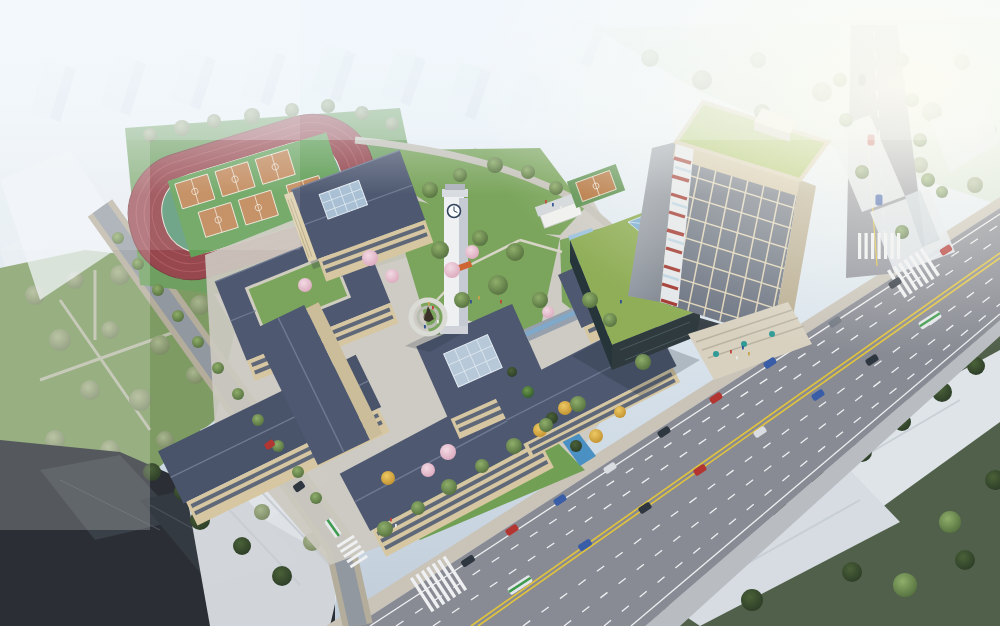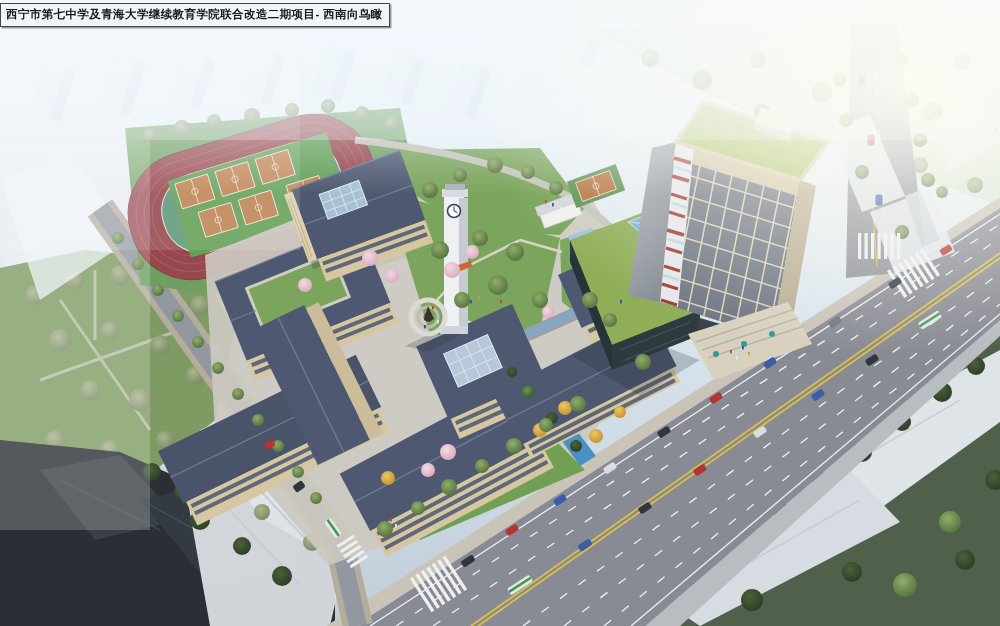--- a/index.html
+++ b/index.html
@@ -596,14 +596,13 @@
 
 <g>
   <rect x="0" y="0" width="1000" height="195" fill="url(#hazeTop)"></rect>
   <rect x="0" y="25" width="1000" height="115" fill="#f1f7fc" opacity=".28"></rect>
   <ellipse cx="900" cy="85" rx="430" ry="270" fill="url(#sunG)"></ellipse>
   <rect x="0" y="140" width="150" height="390" fill="#ffffff" opacity=".20"></rect>
   <rect x="0" y="0" width="300" height="250" fill="#ffffff" opacity=".12"></rect>
 </g>
 </svg>
 
-<div class="caption">西宁市第七中学及青海大学继续教育学院联合改造二期项目- 西南向鸟瞰</div>
 </div>
 
 </body></html>

